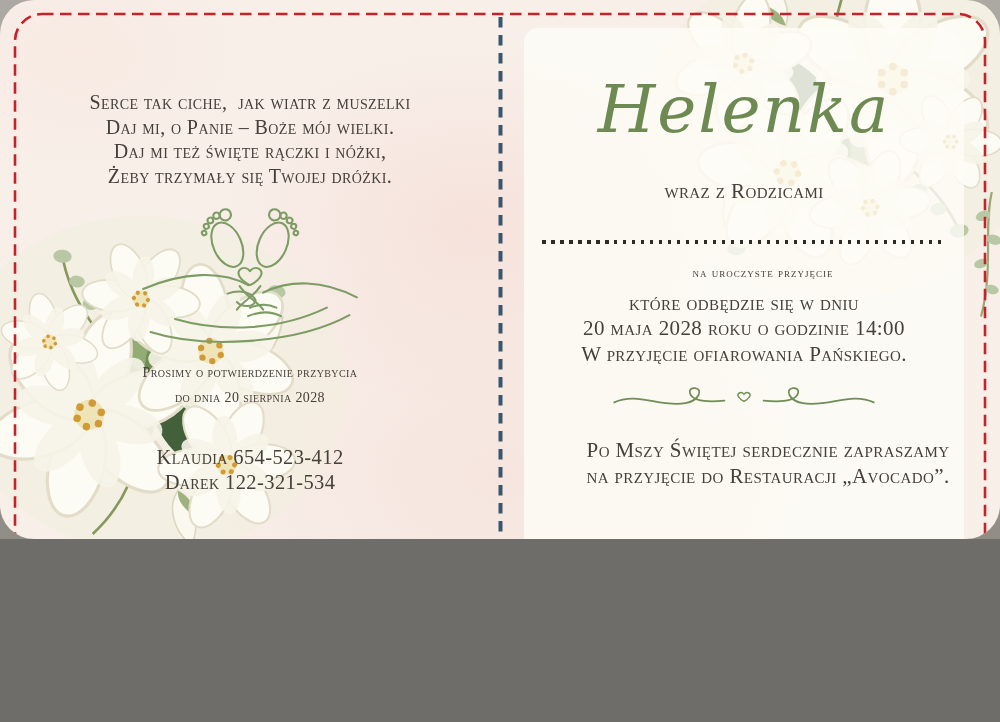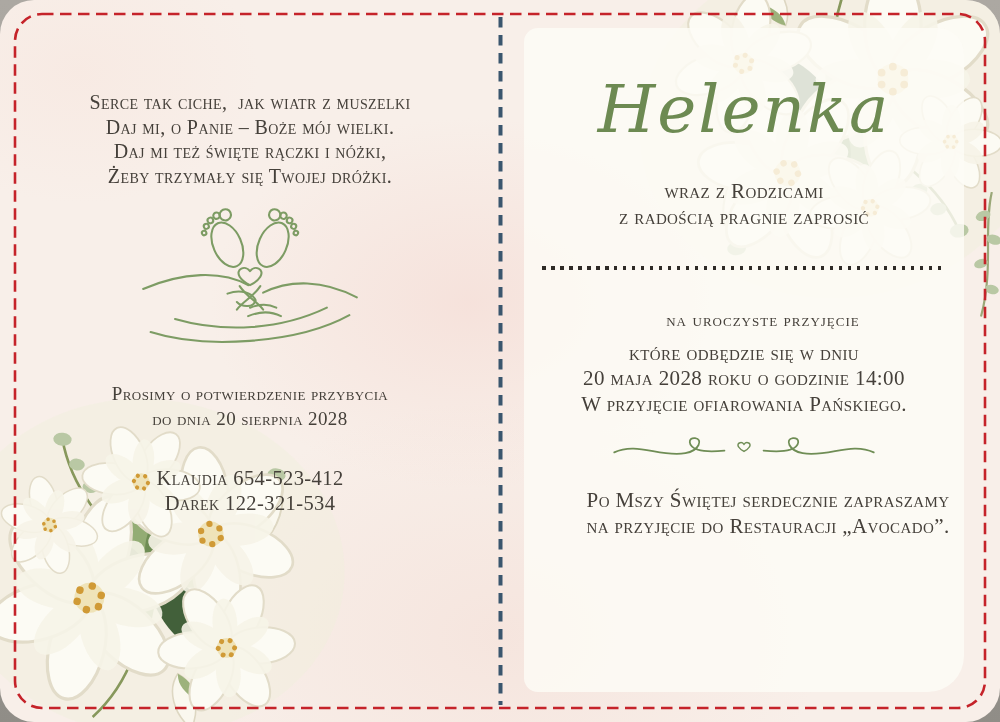--- a/index.html
+++ b/index.html
@@ -1,53 +1,53 @@
 <!DOCTYPE html>
 <html style="--accent-green: #6d8a52; --line-art-green: #7d9c64; --text-dark: #45403a; --border-red: #c5232a; --fold-navy: #3a566e; --card-bg: #f8efe9;"><head>
 <meta charset="utf-8">
 <style>
   html,body { margin:0; padding:0; background:#6f6d69; }
   .stage {
-    position:relative; width:1000px; height:722px; overflow:hidden;
+    position:relative; width:1000px; height:539px; overflow:hidden;
     background:linear-gradient(180deg,#aca8a2 0%,#a5a19b 40%,#908d87 100%);
     font-family:"Liberation Serif","DejaVu Serif",serif;
   }
   .card {
     position:absolute; inset:0; border-radius:34px; overflow:hidden;
     background:
       radial-gradient(420px 300px at 47% 42%, rgba(244,215,208,0.55), transparent 62%),
       radial-gradient(520px 380px at 50% 88%, rgba(243,219,211,0.50), transparent 62%),
       radial-gradient(300px 220px at 8% 10%, rgba(247,228,220,0.45), transparent 60%),
       var(--card-bg,#f8efe9);
   }
   .bouquet { position:absolute; z-index:1; pointer-events:none; }
   .bouquet-bl { left:-62px; bottom:-42px; width:420px; height:394px; transform:rotate(6deg); }
   .bouquet-tr { right:-58px; top:-78px; width:432px; height:405px; }
   .sprig { position:absolute; z-index:1; right:-4px; top:192px; width:46px; height:130px; }
 
   .left-panel { position:absolute; z-index:2; left:28px; top:0; width:444px; height:100%; text-align:center; }
   .sc { font-variant:small-caps; color:var(--text-dark,#45403a); letter-spacing:0.4px; }
   .poem { margin-top:90px; font-size:20px; line-height:24.5px; }
   .illustration { margin-top:10px; width:232px; height:150px; }
-  .rsvp { margin-top:29px; font-size:19px; line-height:25px; }
+  .rsvp { margin-top:8px; font-size:14px; line-height:25px; }
   .contacts { margin-top:35px; font-size:20.5px; line-height:25px; }
 
   .white-panel {
     position:absolute; z-index:2; left:524px; top:28px; width:440px; height:664px;
     border-radius:14px 26px 36px 14px; background:var(--panel-bg-rgba, rgba(253,252,246,0.84));
     text-align:center;
   }
   .script { font-style:italic; color:var(--accent-green,#6d8a52); font-family:"DejaVu Serif","Liberation Serif",serif; }
   .child-name { margin-top:44px; font-size:66px; line-height:1.15; letter-spacing:2px; }
   .intro { margin-top:30px; font-size:21px; line-height:26px; }
   .dotted-divider {
     margin:36px auto 0 auto; width:404px; height:4px;
     background:repeating-linear-gradient(to right, #2e2a26 0 3.5px, transparent 3.5px 9px);
   }
-  .event-label { margin-top:40px; font-size:18px; letter-spacing:1px;padding-left:38px; }
+  .event-label { margin-top:21px; font-size:13px; letter-spacing:1px;padding-left:38px; }
   .sacrament { margin-top:4px; font-size:30px; line-height:42px; letter-spacing:1px; }
   .details { margin-top:10px; font-size:21px; line-height:25.5px; }
   .flourish { margin-top:14px; width:300px; height:32px; }
   .reception { margin-top:20px; font-size:21px; line-height:26px;padding-left:48px; }
 
   .overlay { position:absolute; z-index:3; inset:0; pointer-events:none; }
   .hidden-defs { position:absolute; width:0; height:0; overflow:hidden; }
 </style>
 </head>
 <body>
@@ -195,21 +195,20 @@
         <div>Klaudia 654-523-412</div>
         <div>Darek 122-321-534</div>
       </div>
     </div>
 
     <div class="white-panel">
       <div class="child-name script">Helenka</div>
 
       <div class="intro sc">
         <div>wraz z Rodzicami</div>
-        <div>z radością pragnie zaprosić</div>
       </div>
 
       <div class="dotted-divider"></div>
 
       <div class="event-label sc">na uroczyste przyjęcie</div>
 
       <div class="details sc">
         <div>które odbędzie się w dniu</div>
         <div>20 maja 2028 roku o godzinie 14:00</div>
         <div>W przyjęcie ofiarowania Pańskiego.</div>

